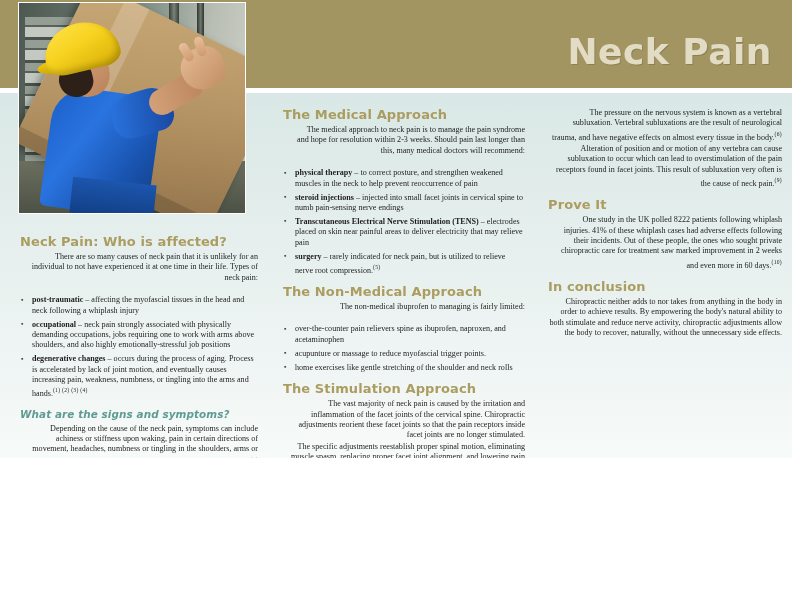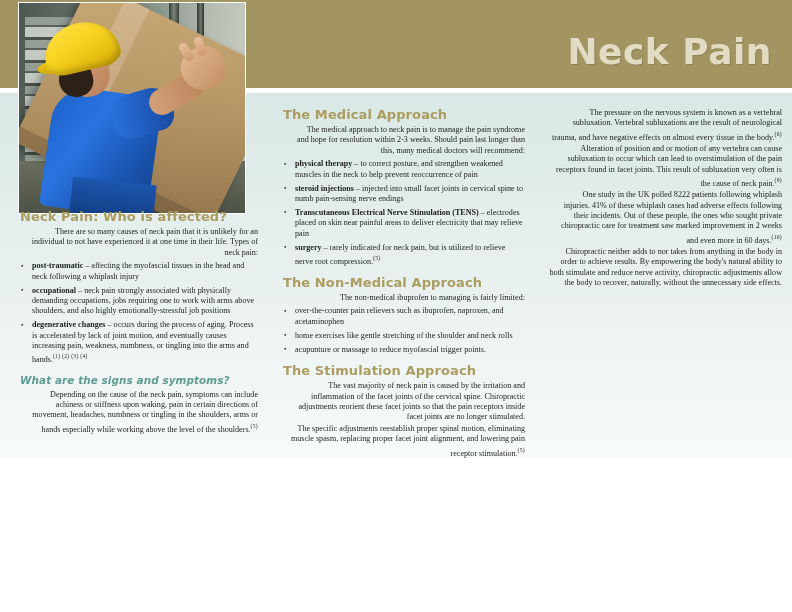--- a/index.html
+++ b/index.html
@@ -281,21 +281,21 @@
   .ps-phone-arm { left: 168px; top: 98px; width: 36px; height: 12px; transform: rotate(8deg); }
 
   
   .col {
     position: absolute;
     top: 0;
     font-size: 8.1px;
     line-height: 10.4px;
     color: #1d1d1b;
   }
-  .col-1 { left: 20px; width: 238px; top: 210px; }
+  .col-1 { left: 20px; width: 238px; top: 235px; }
   .col-2 { left: 283px; width: 242px; top: 108px; }
   .col-3 { left: 548px; width: 234px; top: 108px; }
 
   h2.gold {
     font-family: "DejaVu Sans", sans-serif;
     font-weight: bold;
     font-size: 13px;
     color: #ab9d60;
     letter-spacing: 0.1px;
     margin: 0 0 3px 0;
@@ -315,21 +315,21 @@
 
   p.body {
     text-indent: 12px;
     margin: 0 0 0 0;
     text-align: right;
   }
   p.body + p.body { margin-top: 1px; }
 
   ul.bullets {
     list-style: none;
-    margin: 3px 0 0 0;
+    margin: 12px 0 0 0;
     padding: 0;
   }
   ul.bullets li {
     position: relative;
     padding-left: 12px;
     margin-bottom: 3.5px;
   }
   ul.bullets li::before {
     content: "▪";
     position: absolute;
@@ -401,33 +401,35 @@
       <li>
         <b class="term">Transcutaneous Electrical Nerve Stimulation (TENS)</b><span> – electrodes placed on skin near painful areas to deliver electricity that may relieve pain</span>
       </li>
       <li>
         <b class="term">surgery</b><span> – rarely indicated for neck pain, but is utilized to relieve nerve root compression.</span><sup class="ref">(5)</sup>
       </li>
     </ul>
     <h2 class="gold spaced">The Non-Medical Approach</h2>
     <p class="body">The non-medical ibuprofen to managing is fairly limited:</p>
     <ul class="bullets">
-      <li>over-the-counter pain relievers such as ibuprofen, naproxen, and acetaminophen</li>
+      <li>over-the-counter pain relievers spine as ibuprofen, naproxen, and acetaminophen</li>
+      <li>acupunture or massage to reduce myofascial trigger points.</li>
       <li>home exercises like gentle stretching of the shoulder and neck rolls</li>
-      <li>acupunture or massage to reduce myofascial trigger points.</li>
     </ul>
     <h2 class="gold spaced">The Stimulation Approach</h2>
     <p class="body">The vast majority of neck pain is caused by the irritation and inflammation of the facet joints of the cervical spine. Chiropractic adjustments reorient these facet joints so that the pain receptors inside facet joints are no longer stimulated.</p>
     <p class="body"><span>The specific adjustments reestablish proper spinal motion, eliminating muscle spasm, replacing proper facet joint alignment, and lowering pain receptor stimulation.</span><sup class="ref">(5)</sup></p>
   </div>
 
   <div class="col col-3">
     <p class="body"><span>The pressure on the nervous system is known as a vertebral subluxation. Vertebral subluxations are the result of neurological trauma, and have negative effects on almost every tissue in the body.</span><sup class="ref">(6)</sup></p>
     <p class="body"><span>Alteration of position and or motion of any vertebra can cause subluxation to occur which can lead to overstimulation of the pain receptors found in facet joints. This result of subluxation very often is the cause of neck pain.</span><sup class="ref">(9)</sup></p>
+    <h2 class="gold spaced">Prove It</h2>
     <p class="body"><span>One study in the UK polled 8222 patients following whiplash injuries. 41% of these whiplash cases had adverse effects following their incidents. Out of these people, the ones who sought private chiropractic care for treatment saw marked improvement in 2 weeks and even more in 60 days.</span><sup class="ref">(10)</sup></p>
+    <h2 class="gold spaced">In conclusion</h2>
     <p class="body">Chiropractic neither adds to nor takes from anything in the body in order to achieve results. By empowering the body's natural ability to both stimulate and reduce nerve activity, chiropractic adjustments allow the body to recover, naturally, without the unnecessary side effects.</p>
   </div>
 
   <div class="photo-stress">
     <div class="ps-bg"></div>
 
     <div class="obj ps-laptop">
       <div class="ps-laptop-keys"></div>
     </div>
     <div class="hand-arm ps-laptop-arm"></div>

